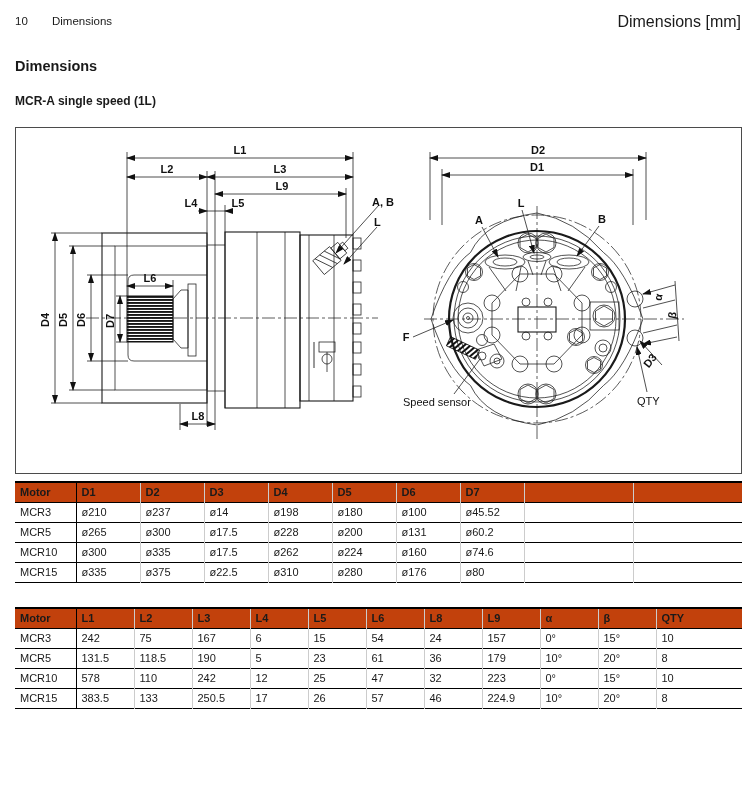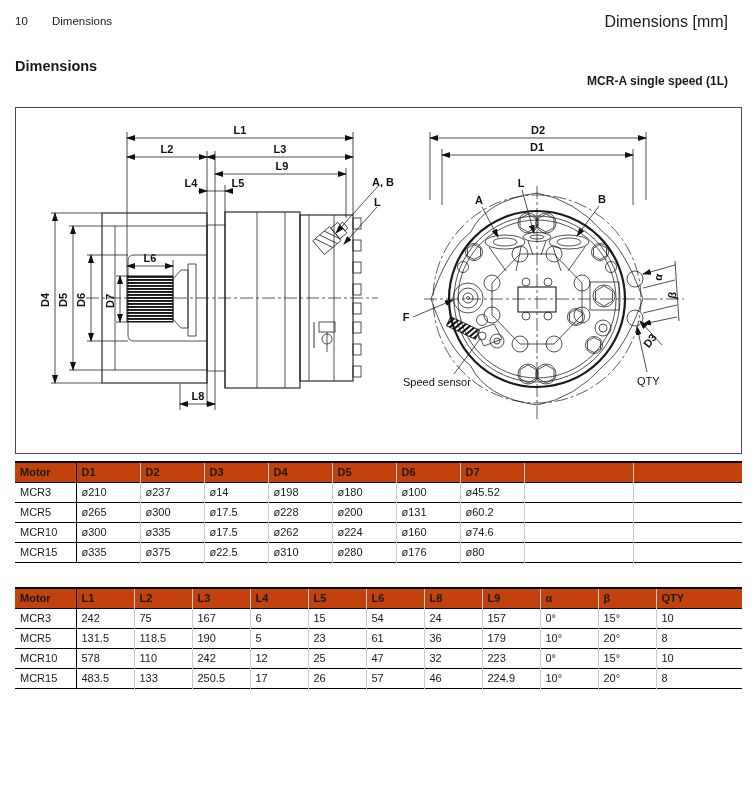--- a/index.html
+++ b/index.html
@@ -1,24 +1,24 @@
 <!DOCTYPE html>
 <html><head>
 <meta charset="utf-8">
 <style>
   html,body{margin:0;padding:0;background:#fff;}
   body{width:756px;height:790px;font-family:"Liberation Sans",sans-serif;color:#1a1a1a;overflow:hidden;}
-  .page{padding:14px 28px 0 15px;}
+  .page{padding:14px 15px 0 15px;}
   .doc-header{display:flex;align-items:flex-start;font-size:11.5px;line-height:15px;}
   .pgnum{width:37px;flex:0 0 37px;}
   .title-block{flex:1;}
   .sep{font-weight:300;color:#444;padding:0 5px;}
   .hdr-right{font-size:16px;white-space:nowrap;}
   .h2{font-weight:bold;font-size:14.5px;margin-top:29px;}
-  .h3{font-weight:bold;font-size:12px;text-align:right;}
+  .h3{font-weight:bold;font-size:12px;margin-top:20px;}
   .drawing-box{margin-top:19px;width:727px;height:347px;border:1px solid #4b4b4b;box-sizing:border-box;background:#fff;}
   svg{display:block;}
   .ol{fill:none;stroke:#1a1a1a;stroke-width:1.1;}
   .tl{fill:none;stroke:#1a1a1a;stroke-width:.75;}
   .dim{fill:none;stroke:#222;stroke-width:.8;}
   .cl{fill:none;stroke:#333;stroke-width:.8;stroke-dasharray:13 3 3 3;}
   .lbl{font:bold 11px "Liberation Sans",sans-serif;fill:#111;}
   .lbln{font:11px "Liberation Sans",sans-serif;fill:#111;}
   table.t{border-collapse:collapse;width:727px;table-layout:fixed;font-size:11px;border-top:2px solid #000;border-bottom:1px solid #000;}
   table.t1{margin-top:7px;}
@@ -443,21 +443,21 @@
           <td class="c5">25</td>
           <td class="c6">47</td>
           <td class="c7">32</td>
           <td class="c8">223</td>
           <td class="c9">0°</td>
           <td class="c10">15°</td>
           <td class="c11">10</td>
         </tr>
         <tr>
           <th class="c0 rowhead">MCR15</th>
-          <td class="c1">483.5</td>
+          <td class="c1">383.5</td>
           <td class="c2">133</td>
           <td class="c3">250.5</td>
           <td class="c4">17</td>
           <td class="c5">26</td>
           <td class="c6">57</td>
           <td class="c7">46</td>
           <td class="c8">224.9</td>
           <td class="c9">10°</td>
           <td class="c10">20°</td>
           <td class="c11">8</td>

